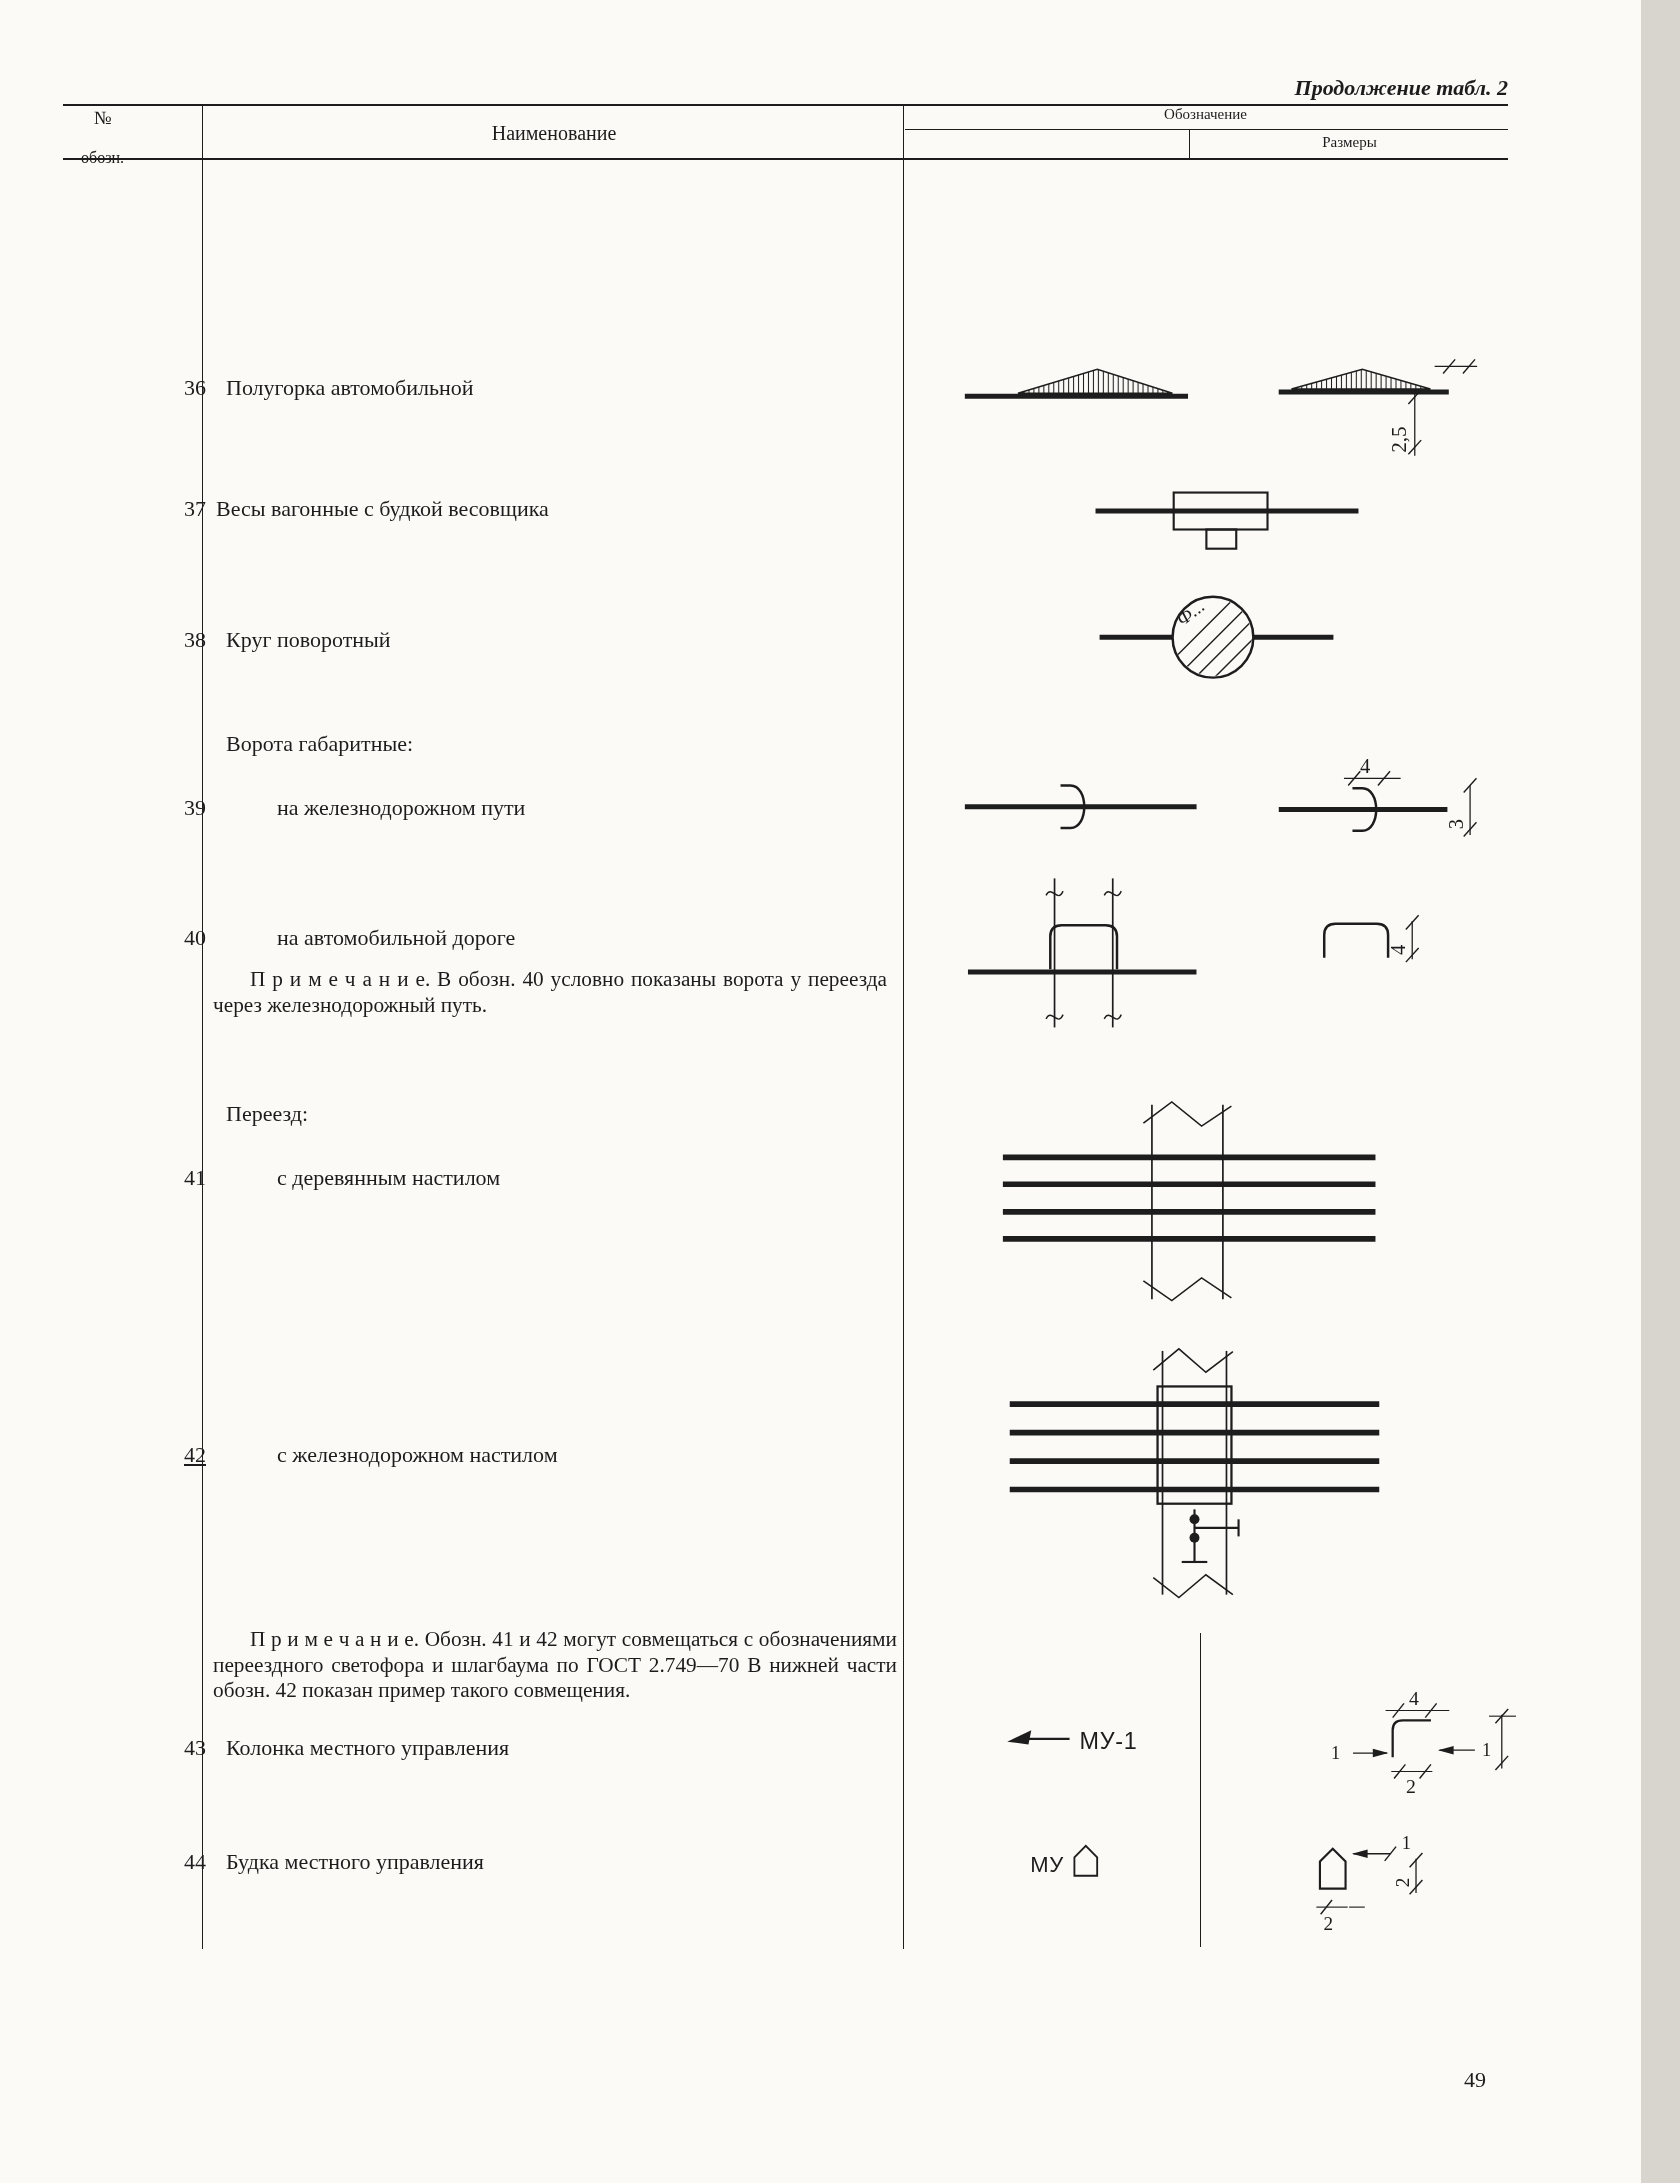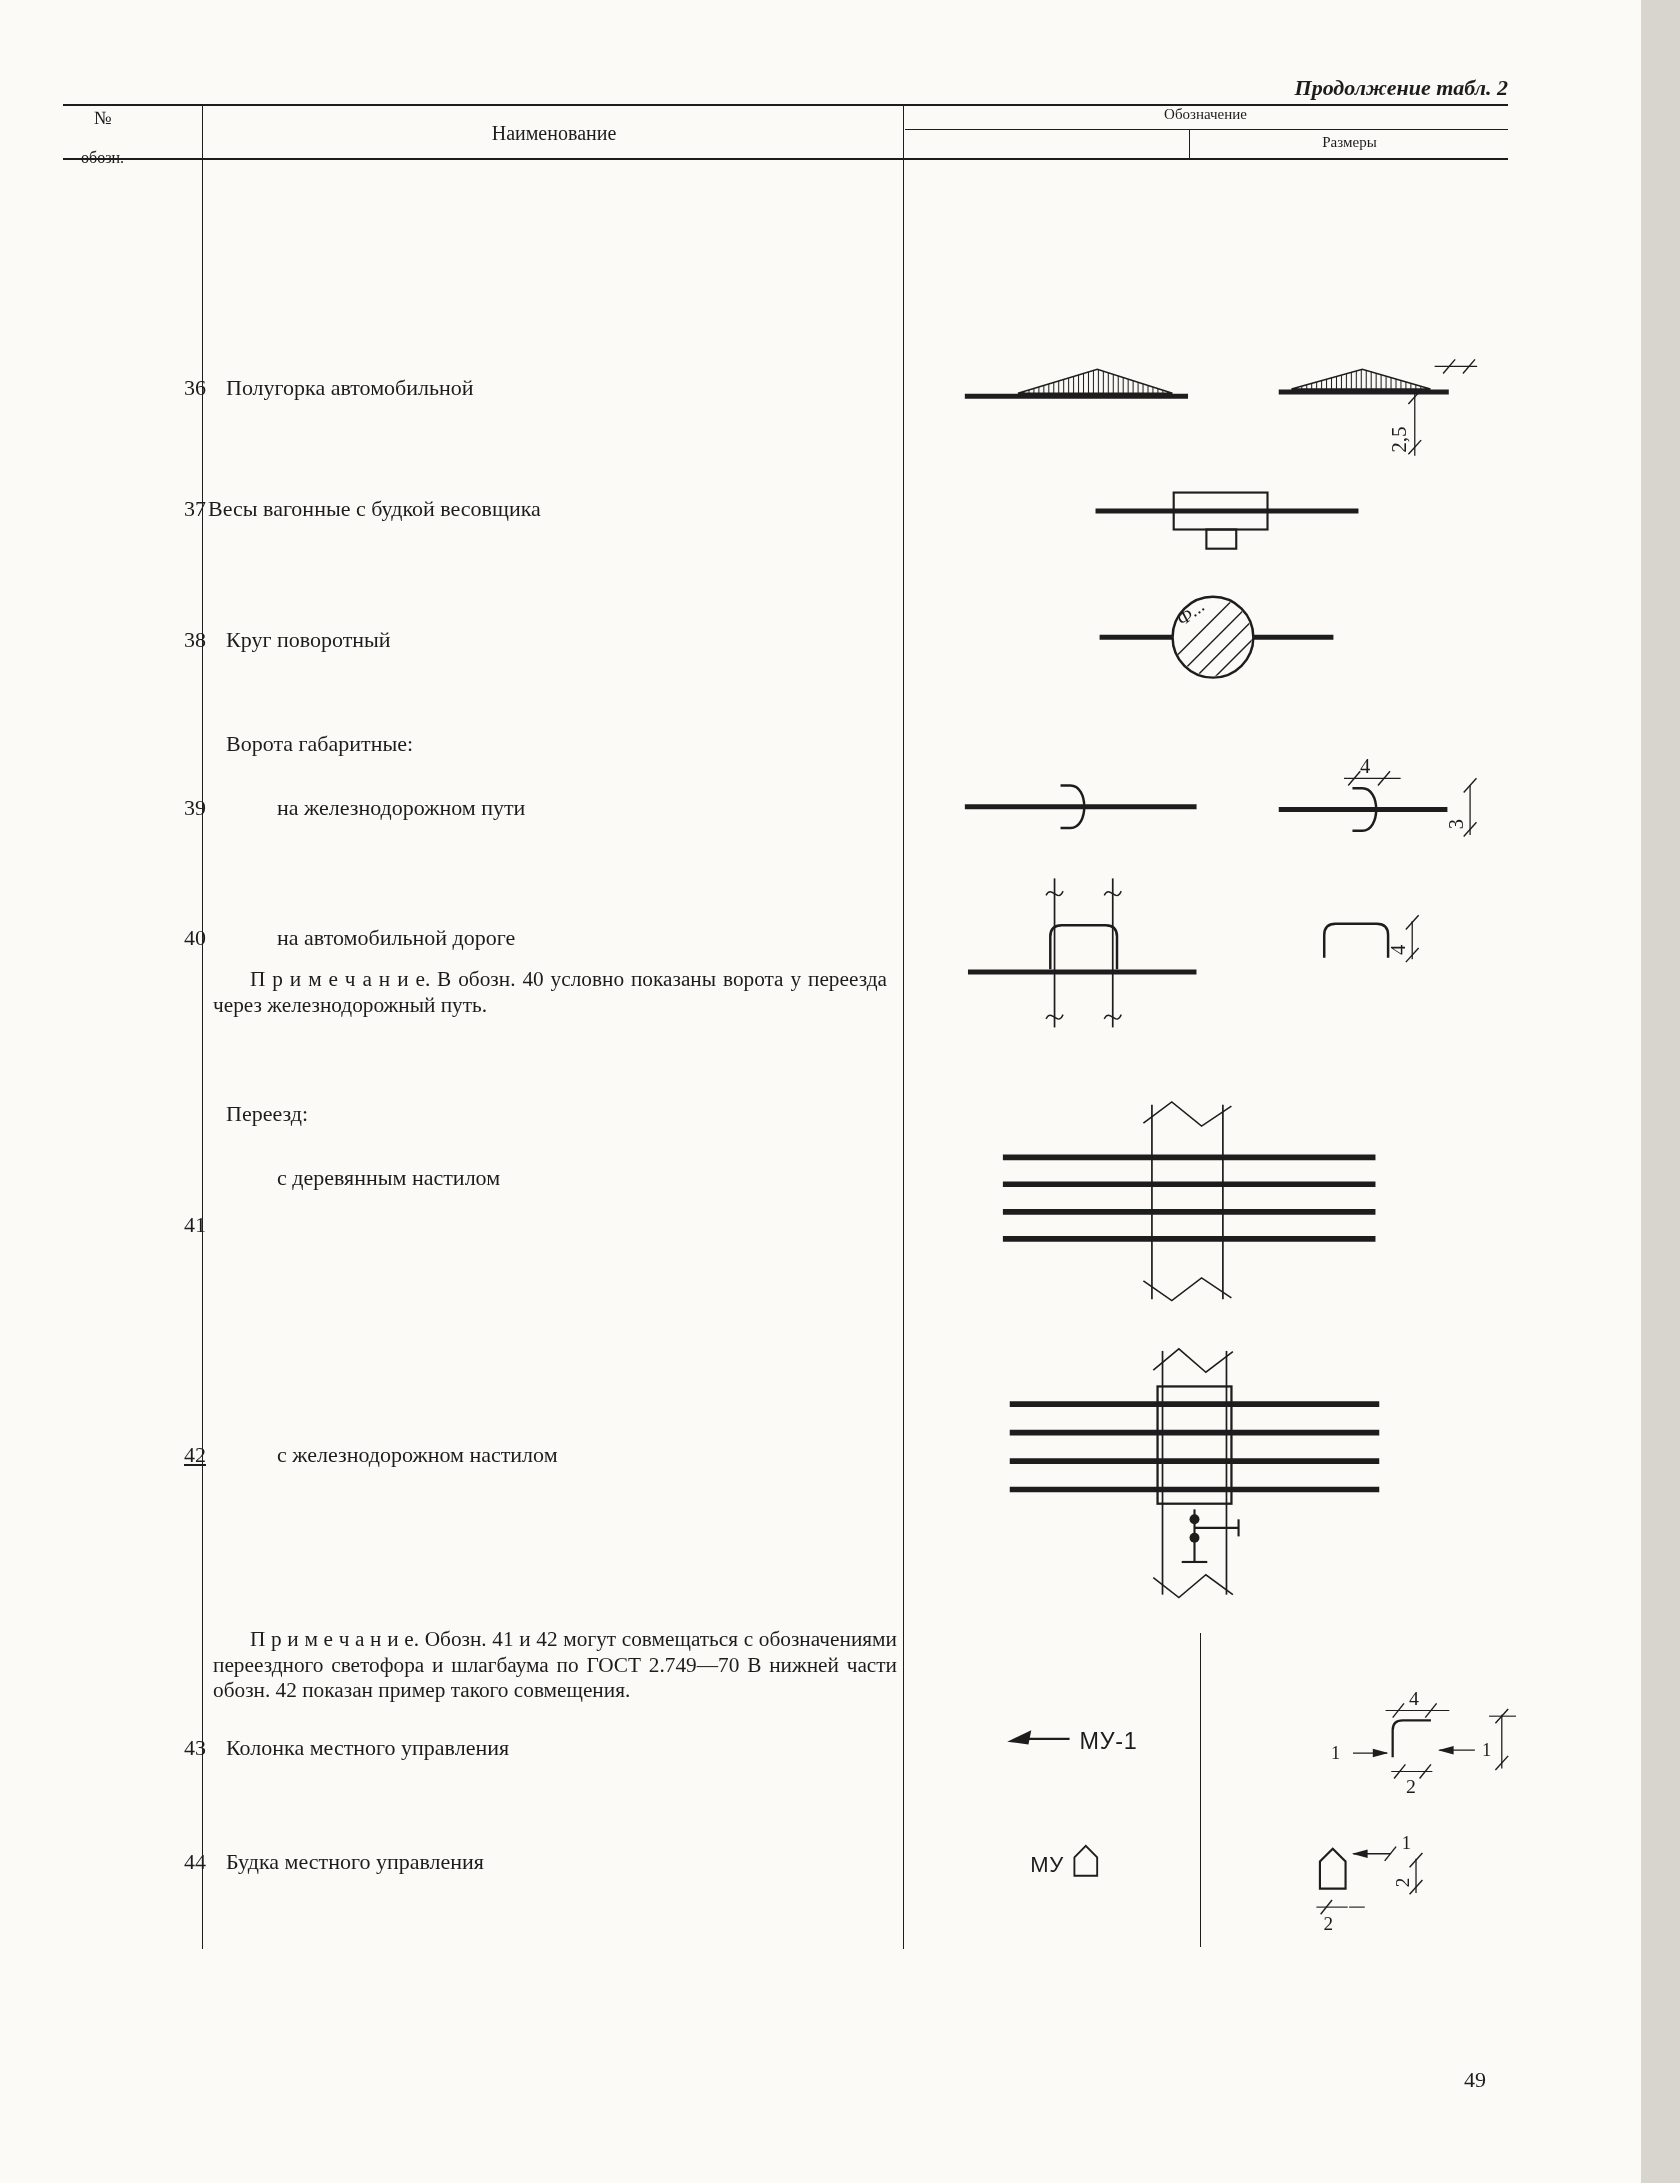--- a/index.html
+++ b/index.html
@@ -40,27 +40,27 @@
   <div class="hdr" style="left:60px; top:149px; width:85px; font-size:16px;">обозн.</div>
   <div class="hdr" style="left:284px; top:122px; width:540px; font-size:20px;">Наименование</div>
   <div class="hdr" style="left:917px; top:106px; width:577px;">Обозначение</div>
   <div class="hdr" style="left:1202px; top:134px; width:295px;">Размеры</div>
 
   <div class="num" style="left:121px; top:375px;">36</div>
   <div class="num" style="left:121px; top:496px;">37</div>
   <div class="num" style="left:121px; top:627px;">38</div>
   <div class="num" style="left:121px; top:795px;">39</div>
   <div class="num" style="left:121px; top:925px;">40</div>
-  <div class="num" style="left:121px; top:1212px;font-family:Liberation Serif, serif;">41</div>
+  <div class="num" style="left:121px; top:1165px;font-family:Liberation Serif, serif;">41</div>
   <div class="num" style="left:121px; top:1442px;text-decoration:underline;">42</div>
   <div class="num" style="left:121px; top:1735px;">43</div>
   <div class="num" style="left:121px; top:1849px;">44</div>
 
   <div class="txt" style="left:226px; top:375px;">Полугорка автомобильной</div>
-  <div class="txt" style="left:208px; top:496px;">Весы вагонные с будкой весовщика</div>
+  <div class="txt" style="left:216px; top:496px;">Весы вагонные с будкой весовщика</div>
   <div class="txt" style="left:226px; top:627px;">Круг поворотный</div>
   <div class="txt" style="left:226px; top:731px;">Ворота габаритные:</div>
   <div class="txt" style="left:277px; top:795px;">на железнодорожном пути</div>
   <div class="txt" style="left:277px; top:925px;">на автомобильной дороге</div>
   <div class="note" style="left:213px; top:967px; width:674px;">П р и м е ч а н и е.  В обозн. 40 условно показаны ворота у переезда через железнодорожный путь.</div>
   <div class="txt" style="left:226px; top:1101px;">Переезд:</div>
   <div class="txt" style="left:277px; top:1165px;">с деревянным настилом</div>
   <div class="txt" style="left:277px; top:1442px;">с железнодорожном настилом</div>
   <div class="note" style="left:213px; top:1627px; width:684px;">П р и м е ч а н и е.  Обозн. 41 и 42 могут совмещаться с обозначениями переездного светофора и шлагбаума по ГОСТ 2.749—70 В нижней части обозн. 42 показан пример такого совмещения.</div>
   <div class="txt" style="left:226px; top:1735px;">Колонка местного управления</div>

